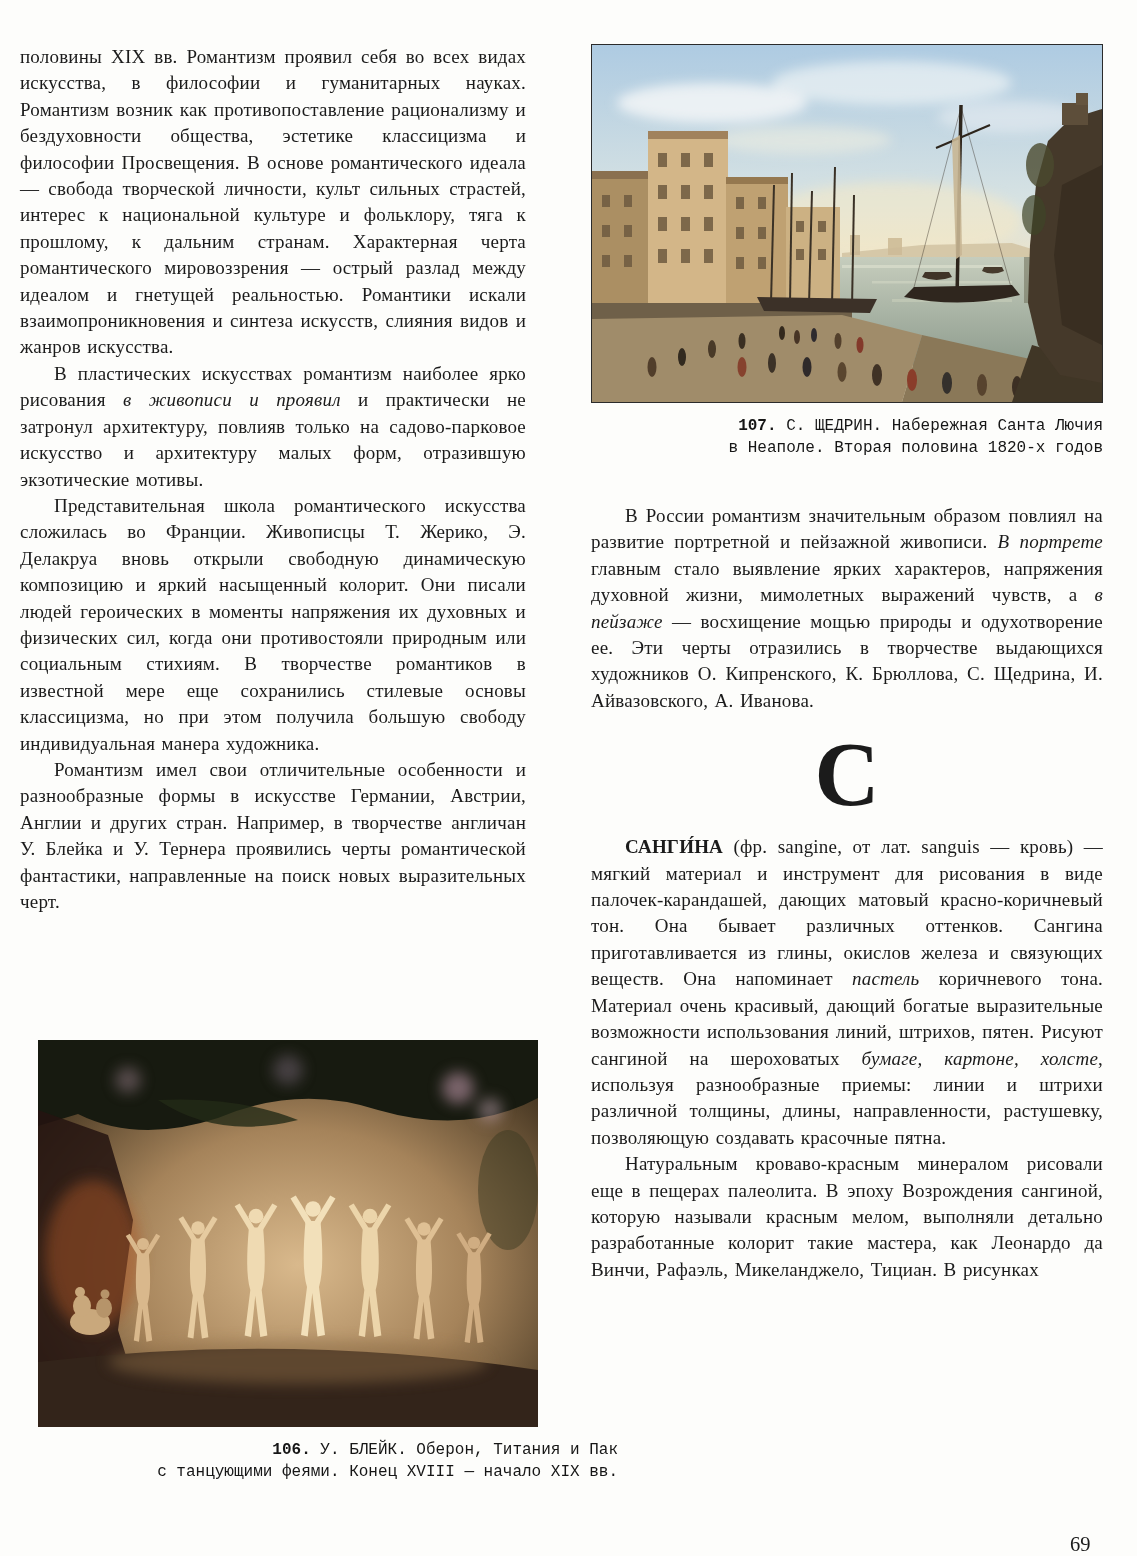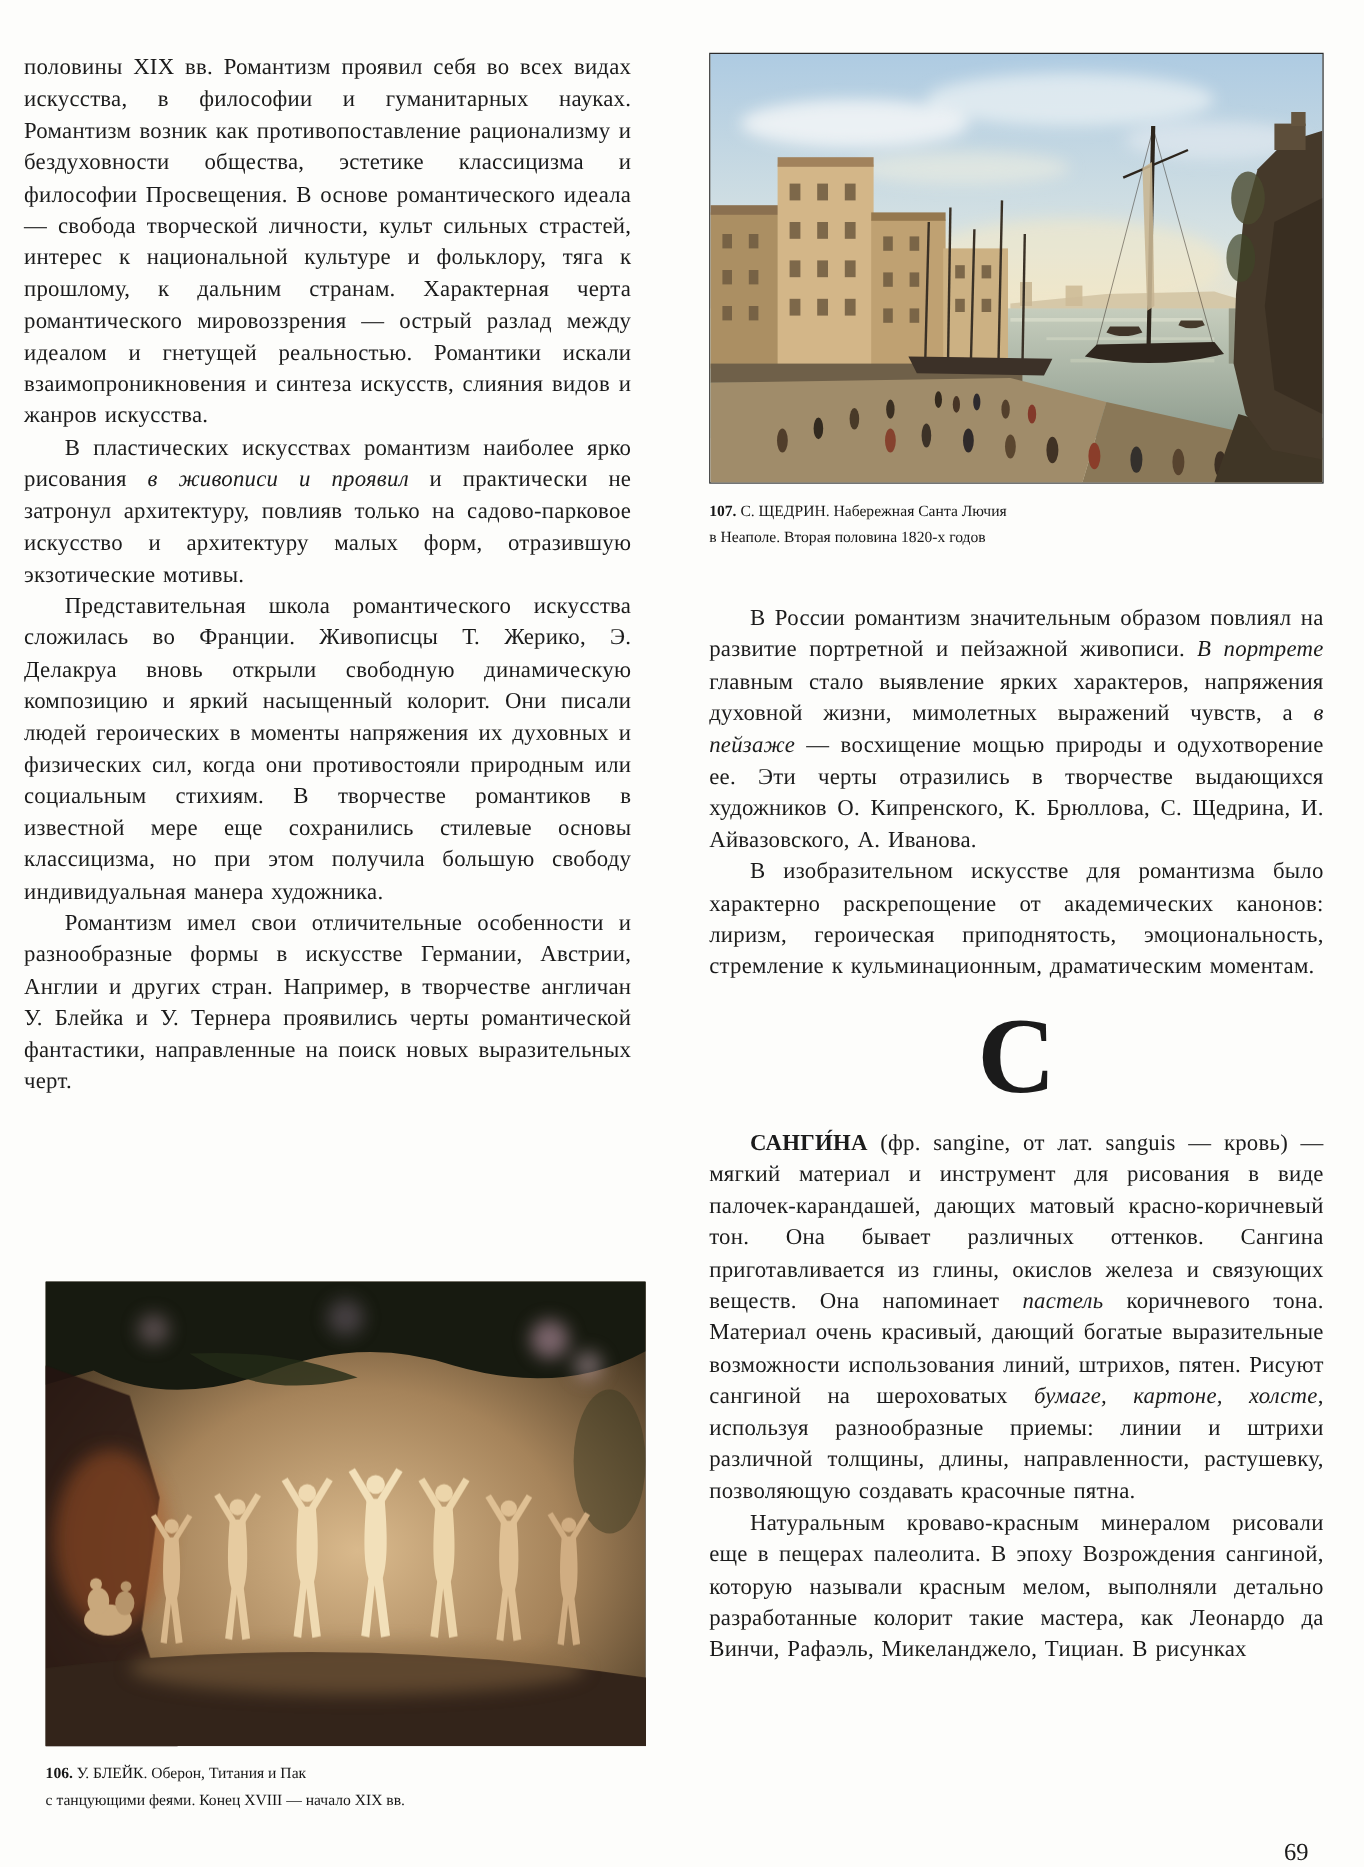--- a/index.html
+++ b/index.html
@@ -23,32 +23,33 @@
     word-spacing: 1.5px;
     margin: 0;
     hyphens: auto;
   }
   .para.indent { text-indent: 34px; }
 
   .st-bold { font-weight: bold; }
   .st-italic { font-style: italic; }
 
   .figure { margin: 0; }
-  .figure-106 { position: absolute; left: 38px; top: 1068px; width: 580px; }
+  .figure-106 { position: absolute; left: 38px; top: 1040px; width: 580px; }
   .artwork { font-size: 0; line-height: 0; }
   .artwork-107 { width: 510px; height: 357px; border: 1px solid #2b2b2b; background: #cfd8d8; }
   .artwork-106 { width: 500px; height: 387px; background: #2a2316; }
 
   .caption {
-    font-family: Liberation Serif, serif;
-    font-size: 13px;
+    font-family: Liberation Mono, monospace;
+    font-size: 16px;
     line-height: 22px;
     margin-top: 12px;
     color: #161616;
     white-space: pre-line;
+    text-align: right;
   }
 
   .rc-top { margin-top: 44px; }
   .section-letter {
     font-size: 90px;
     font-weight: bold;
     text-align: center;
     line-height: 1.0;
     margin: 16px 0 14px 0;
     font-family: "Liberation Serif", serif;
@@ -260,21 +261,20 @@
             <ellipse cx="442" cy="170" rx="12" ry="20" fill="#3f4428" opacity="0.7"></ellipse>
           </g>
         </svg>
       </div>
       <figcaption class="caption"><span class="st-bold">107.</span><span> С. ЩЕДРИН. Набережная Санта Лючия
 в Неаполе. Вторая половина 1820-х годов</span></figcaption>
     </figure>
 
     <div class="text-block rc-top">
         <p class="para indent"><span>В России романтизм значительным образом повлиял на развитие портретной и пейзажной живописи. </span><span class="st-italic">В портрете</span><span> главным стало выявление ярких характеров, напряжения духовной жизни, мимолетных выражений чувств, а </span><span class="st-italic">в пейзаже</span><span> — восхищение мощью природы и одухотворение ее. Эти черты отразились в творчестве выдающихся художников О. Кипренского, К. Брюллова, С. Щедрина, И. Айвазовского, А. Иванова.</span></p>
-        <p class="para indent"><span>В изобразительном искусстве для романтизма было характерно раскрепощение от академических канонов: лиризм, героическая приподнятость, эмоциональность, стремление к кульминационным, драматическим моментам.</span></p>
       </div>
 
     <div class="section-letter">С</div>
 
     <div class="text-block rc-bottom">
         <p class="para indent"><span class="st-bold">САНГИ́НА</span><span> (фр. sangine, от лат. sanguis — кровь) — мягкий материал и инструмент для рисования в виде палочек-карандашей, дающих матовый красно-коричневый тон. Она бывает различных оттенков. Сангина приготавливается из глины, окислов железа и связующих веществ. Она напоминает </span><span class="st-italic">пастель</span><span> коричневого тона. Материал очень красивый, дающий богатые выразительные возможности использования линий, штрихов, пятен. Рисуют сангиной на шероховатых </span><span class="st-italic">бумаге, картоне, холсте</span><span>, используя разнообразные приемы: линии и штрихи различной толщины, длины, направленности, растушевку, позволяющую создавать красочные пятна.</span></p>
         <p class="para indent"><span>Натуральным кроваво-красным минералом рисовали еще в пещерах палеолита. В эпоху Возрождения сангиной, которую называли красным мелом, выполняли детально разработанные колорит такие мастера, как Леонардо да Винчи, Рафаэль, Микеланджело, Тициан. В рисунках</span></p>
       </div>
   </div>
 

